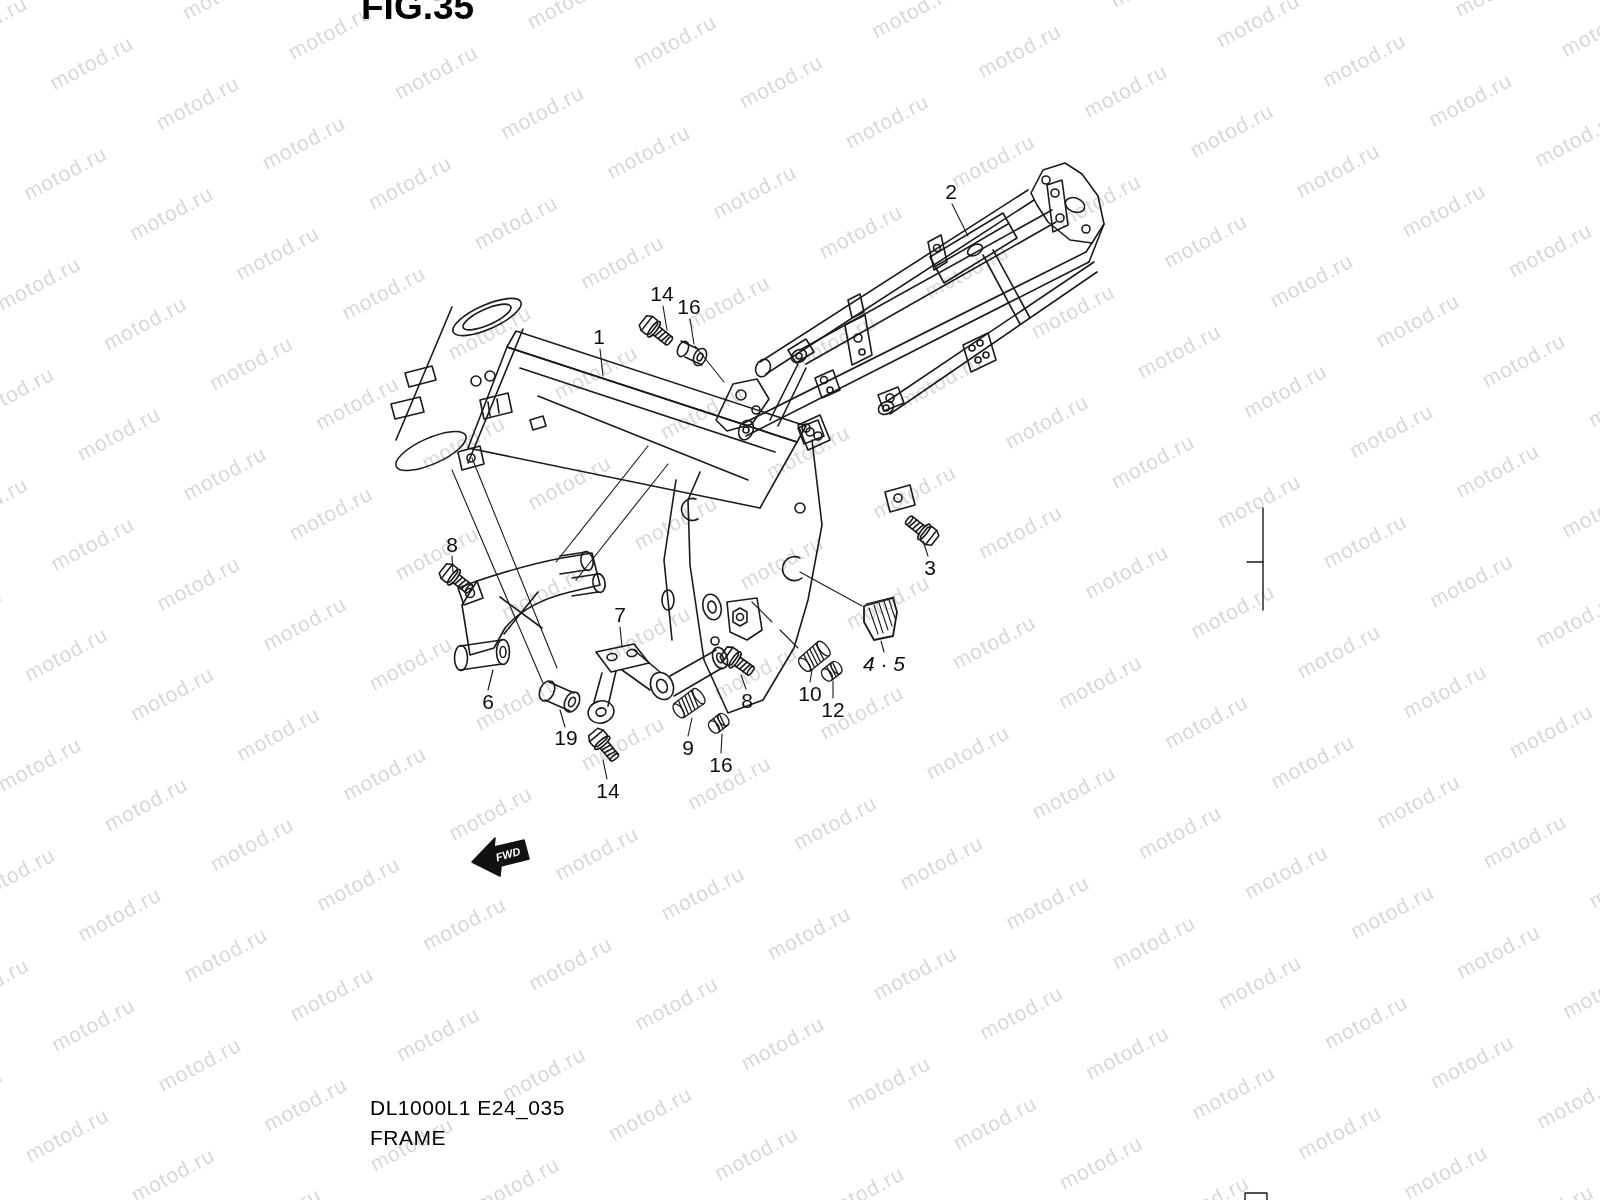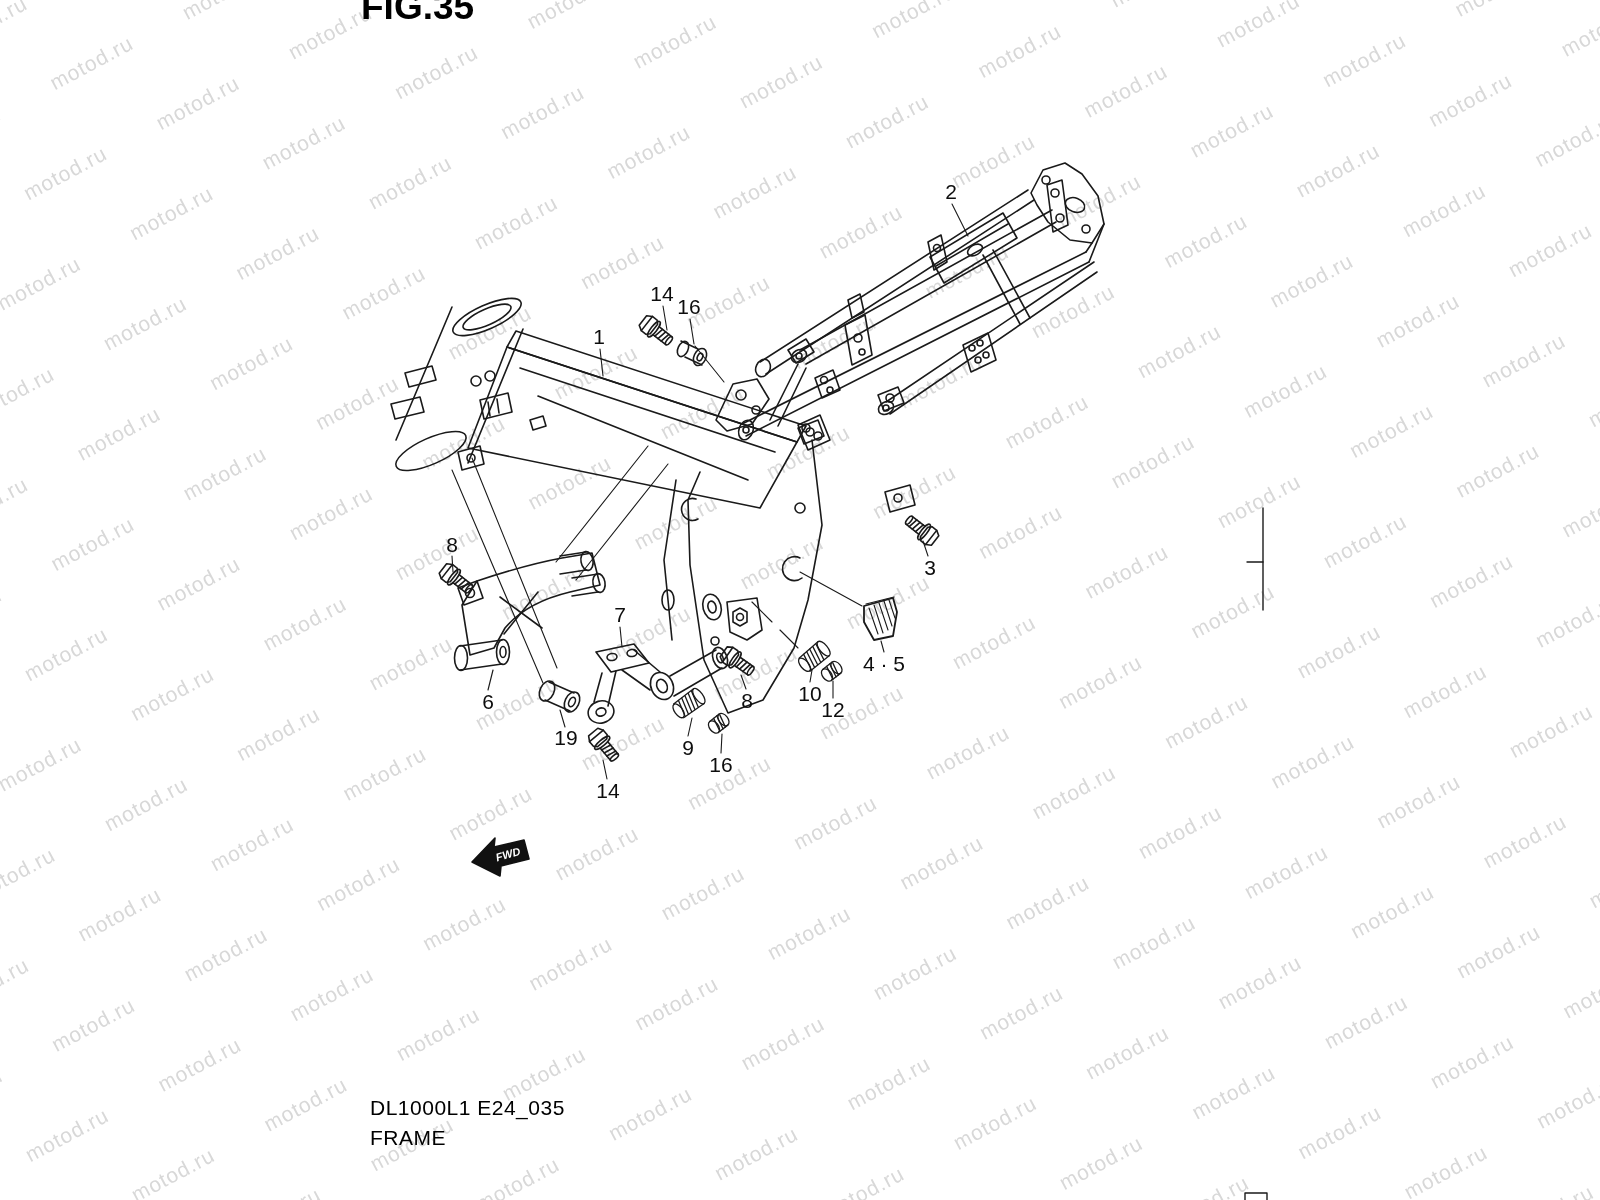--- a/index.html
+++ b/index.html
@@ -467,21 +467,21 @@
       <path d="M1245,1200 L1245,1193 L1267,1193 L1267,1200"></path>
     </g>
   </svg>
 
   <div id="callout-layer">
       <div class="callout" style="left: 599px; top: 337px;">1</div>
       <div class="callout" style="left: 662px; top: 294px;">14</div>
       <div class="callout" style="left: 689px; top: 307px;">16</div>
       <div class="callout" style="left: 951px; top: 192px;">2</div>
       <div class="callout" style="left: 930px; top: 568px;">3</div>
-      <div class="callout" style="left: 884px; top: 664px;">4 · 5</div>
+      <div class="callout" style="left: 884px; top: 664px; font-style: italic;">4 · 5</div>
       <div class="callout" style="left: 452px; top: 545px;">8</div>
       <div class="callout" style="left: 488px; top: 702px;">6</div>
       <div class="callout" style="left: 620px; top: 615px;">7</div>
       <div class="callout" style="left: 566px; top: 738px;">19</div>
       <div class="callout" style="left: 608px; top: 791px;">14</div>
       <div class="callout" style="left: 688px; top: 748px;">9</div>
       <div class="callout" style="left: 721px; top: 765px;">16</div>
       <div class="callout" style="left: 747px; top: 701px;">8</div>
       <div class="callout" style="left: 810px; top: 694px;">10</div>
       <div class="callout" style="left: 833px; top: 710px;">12</div>

